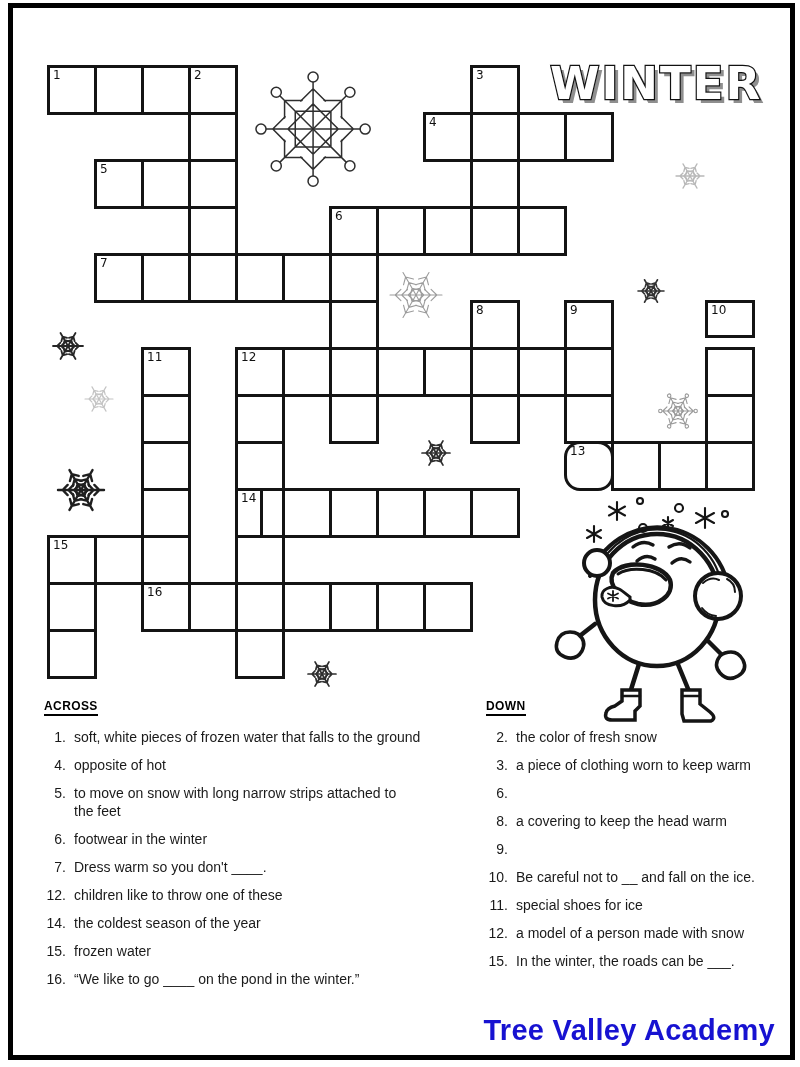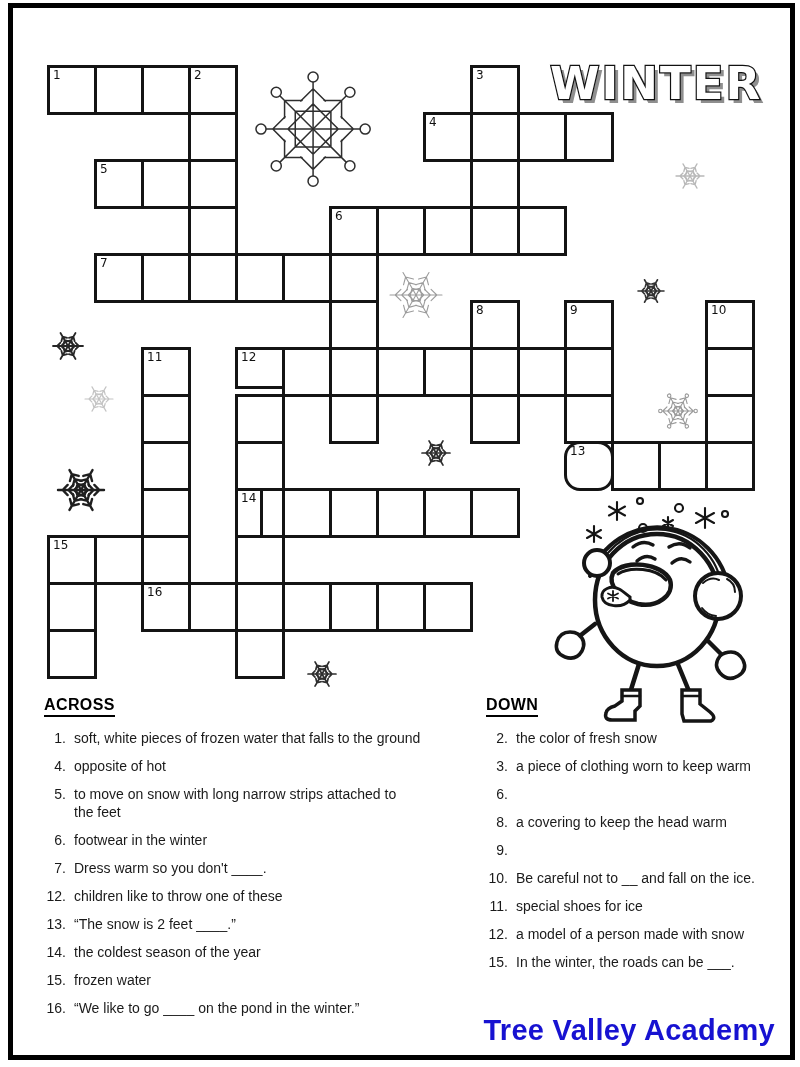--- a/index.html
+++ b/index.html
@@ -9,21 +9,21 @@
         border:5px solid #000;box-sizing:border-box;}
   .title-wrap{position:absolute;left:538px;top:50px;}
   .title-main{font-family:"DejaVu Sans",sans-serif;font-weight:bold;letter-spacing:2px;}
   #grid{position:absolute;}
   .cell{position:absolute;box-sizing:border-box;background:#fff;border-style:solid;border-color:#141414;}
   .cellnum{position:absolute;left:3px;top:1px;font-size:12px;line-height:13px;color:#111;
         font-family:"DejaVu Sans",sans-serif;}
   #flakes .flake{position:absolute;}
   #character{position:absolute;left:536px;top:492px;}
   .clues{position:absolute;}
-  .clues-heading{display:inline-block;font-size:16px;font-weight:bold;color:#000;
+  .clues-heading{display:inline-block;font-size:12px;font-weight:bold;color:#000;
         border-bottom:2.5px solid #000;padding-bottom:1px;letter-spacing:.4px;}
   .clue-list{margin-top:12px;}
   .clue{display:flex;margin-bottom:10px;font-size:14px;line-height:18px;}
   .clue-num{flex:0 0 22px;text-align:right;margin-right:8px;}
   .clue-text{flex:1;white-space:pre-wrap;}
   .across{left:44px;top:696px;width:440px;}
   .down{left:486px;top:696px;width:296px;}
   .footer{position:absolute;top:1014px;right:25px;font-size:29px;font-weight:bold;
         letter-spacing:.3px;}
 </style>
@@ -180,27 +180,27 @@
       <div class="cell" style="left: 188px; top: 188px; width: 50px; height: 50px; border-width: 3px;"></div>
       <div class="cell" style="left: 235px; top: 188px; width: 50px; height: 50px; border-width: 3px;"></div>
       <div class="cell" style="left: 282px; top: 188px; width: 50px; height: 50px; border-width: 3px;"></div>
       <div class="cell" style="left: 282px; top: 235px; width: 50px; height: 50px; border-width: 3px;"></div>
       <div class="cell" style="left: 423px; top: 235px; width: 50px; height: 50px; border-width: 3px;">
         <span class="cellnum">8</span>
       </div>
       <div class="cell" style="left: 517px; top: 235px; width: 50px; height: 50px; border-width: 3px;">
         <span class="cellnum">9</span>
       </div>
-      <div class="cell" style="left: 658px; top: 235px; width: 50px; height: 50px; border-width: 3px;">
+      <div class="cell" style="left: 658px; top: 235px; width: 50px; height: 38px; border-width: 3px;">
         <span class="cellnum">10</span>
       </div>
       <div class="cell" style="left: 94px; top: 282px; width: 50px; height: 50px; border-width: 3px;">
         <span class="cellnum">11</span>
       </div>
-      <div class="cell" style="left: 188px; top: 282px; width: 50px; height: 42px; border-width: 3px;">
+      <div class="cell" style="left: 188px; top: 282px; width: 50px; height: 50px; border-width: 3px;">
         <span class="cellnum">12</span>
       </div>
       <div class="cell" style="left: 235px; top: 282px; width: 50px; height: 50px; border-width: 3px;"></div>
       <div class="cell" style="left: 282px; top: 282px; width: 50px; height: 50px; border-width: 3px;"></div>
       <div class="cell" style="left: 329px; top: 282px; width: 50px; height: 50px; border-width: 3px;"></div>
       <div class="cell" style="left: 376px; top: 282px; width: 50px; height: 50px; border-width: 3px;"></div>
       <div class="cell" style="left: 423px; top: 282px; width: 50px; height: 50px; border-width: 3px;"></div>
       <div class="cell" style="left: 470px; top: 282px; width: 50px; height: 50px; border-width: 3px;"></div>
       <div class="cell" style="left: 517px; top: 282px; width: 50px; height: 50px; border-width: 3px;"></div>
       <div class="cell" style="left: 658px; top: 282px; width: 50px; height: 50px; border-width: 3px;"></div>
@@ -316,24 +316,20 @@
         </div>
         <div class="clue">
           <span class="clue-num">7.</span>
           <span class="clue-text">Dress warm so you don't ____.</span>
         </div>
         <div class="clue">
           <span class="clue-num">12.</span>
           <span class="clue-text">children like to throw one of these</span>
         </div>
         <div class="clue">
-          <span class="clue-num">13.</span>
-          <span class="clue-text">“The snow is 2 feet ____.”</span>
-        </div>
-        <div class="clue">
           <span class="clue-num">14.</span>
           <span class="clue-text">the coldest season of the year</span>
         </div>
         <div class="clue">
           <span class="clue-num">15.</span>
           <span class="clue-text">frozen water</span>
         </div>
         <div class="clue">
           <span class="clue-num">16.</span>
           <span class="clue-text">“We like to go ____ on the pond in the winter.”</span>

